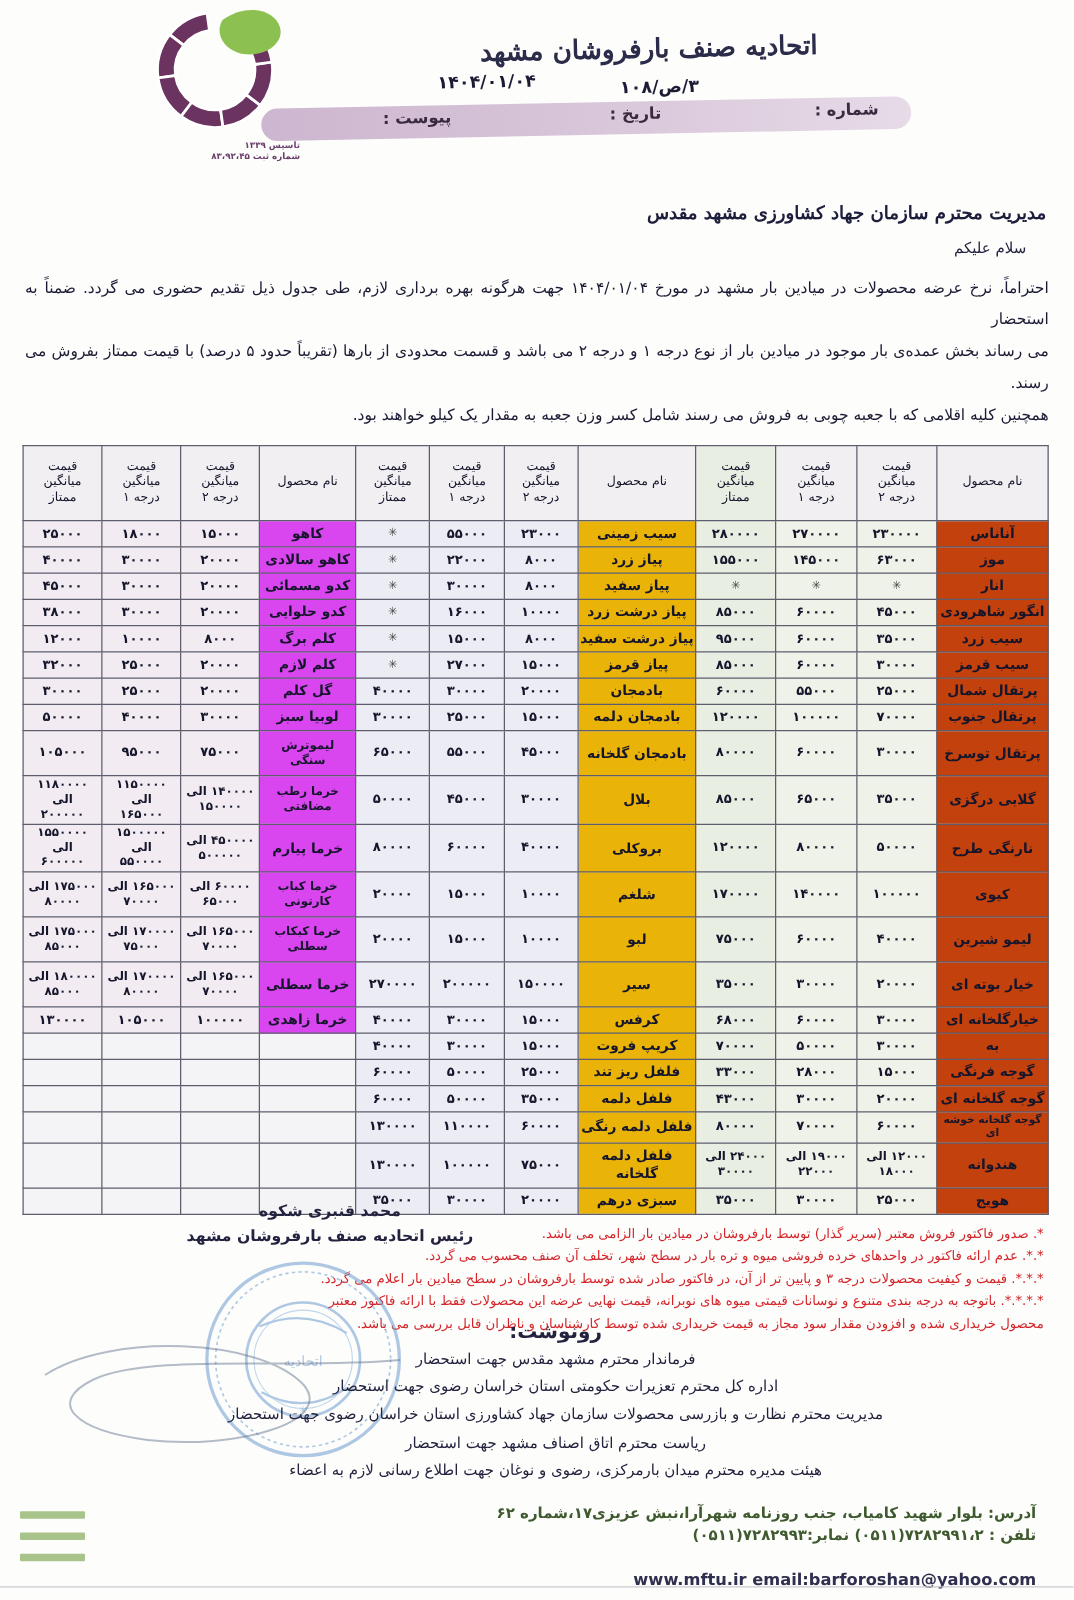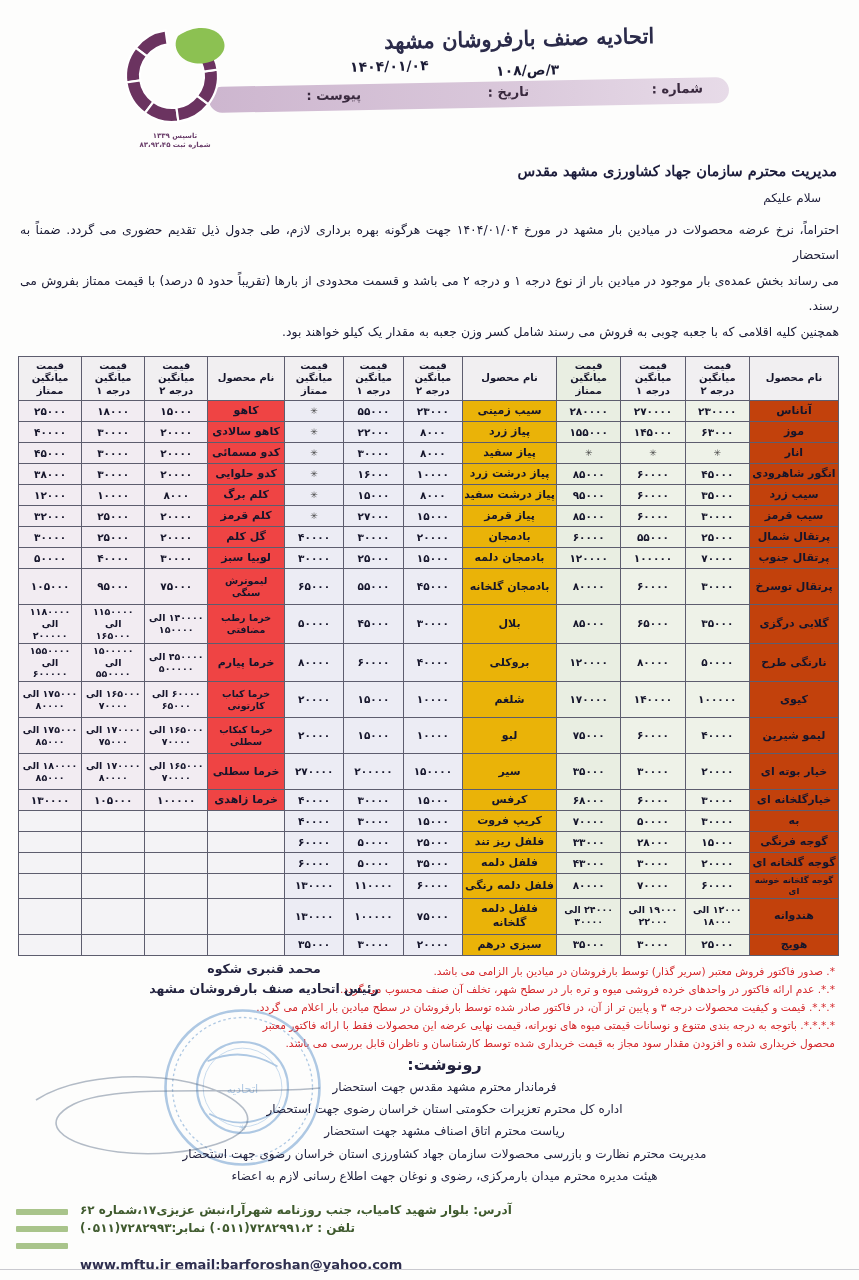--- a/index.html
+++ b/index.html
@@ -34,21 +34,21 @@
   .lbl-shomare { right: 26px; }
   .lbl-tarikh  { right: 200px; }
   .lbl-peyvast { right: 368px; }
   .meta-val {
     position:absolute; font-size: 14px; font-weight:700; color:#1b1b35;
     transform: rotate(-1.2deg); white-space:nowrap;
   }
   .val-shomare { right: 300px; top: 62px; }
   .val-tarikh  { right: 430px; top: 58px; }
 
-  .logo-wrap { position:absolute; left: 110px; top: 20px; width: 130px; text-align:center; }
+  .logo-wrap { position:absolute; left: 110px; top: 0; width: 130px; }
   .logo-svg { display:block; margin: 0 auto; }
   .logo-cap1, .logo-cap2 { font-size: 7px; color:#6b3f6b; line-height:1.25; font-weight:700;}
 
   
   .addressee {
     margin: 2px 22px 0 22px; text-align: right;
     font-size: 14.5px; font-weight: 700; color:#1d1d3c;
     font-family:"DejaVu Serif","Liberation Serif",serif;
   }
   .salam { margin: 12px 38px 0 22px; font-size: 12px; color:#23233f; }
@@ -68,30 +68,30 @@
     border: 1px solid #5d5d6e;
     text-align: center;
     vertical-align: middle;
     padding: 1px 1px;
     line-height: 1.25;
     height: 21px;
     font-weight: 700;
     color:#15152b;
   }
   table.price th {
-    height: 44px; font-size: 10px; font-weight: 700;
+    height: 60px; font-size: 10px; font-weight: 400;
     background: #f1eff1;
   }
   
   .gA-name { background:#c2410c; width: 72px; font-size:11px; }
   .gA-num  { background:#eef2e8; width: 52px; }
   .gA-num.mum { background:#e9eee2; }
   .gB-name { background:#eab308; width: 76px; font-size:11px; }
   .gB-num  { background:#ececf4; width: 48px; }
-  .gC-name { background:#ef4444; width: 62px; font-size:11px; }
+  .gC-name { background:#d946ef; width: 62px; font-size:11px; }
   .gC-num  { background:#f2ecf2; width: 51px; }
   .th-name { background:#f4f3f4; }
   .th-num  { background:#f1eff1; }
   td.empty { background:#f4f3f6; }
   .star { font-size: 9px; color:#444; }
   .twoline { font-size: 9.5px; line-height:1.3; }
   .tinyname { font-size: 8.5px; margin-top: 28px; }
 
   
   .notes { margin: 6px 24px 0 20px; color:#d4262a; font-size: 10.6px; line-height: 1.72; }
@@ -110,21 +110,21 @@
 
   
   .copyto { position:absolute; right: 0px; top: 1055px; width: 859px; padding-left: 30px; text-align: center; }
   .copyto .ttl { font-size: 16px; font-weight:700; color:#23233f; margin-bottom:2px; }
   .copyto .line { font-size: 12px; color:#23233f; line-height: 1.85; }
 
   
   .footer { position:absolute; bottom: 8px; right: 0; width: 859px; }
   .footer .bars { position:absolute; left: 16px; top: 6px; }
   .bar { width: 52px; height: 6px; background:#a9c48b; margin-bottom: 11px; border-radius:1px; }
-  .footer-lines { text-align:left; padding-right: 30px; padding-left: 80px; }
+  .footer-lines { text-align:right; padding-right: 30px; padding-left: 80px; }
   .f1 { font-size: 12px; color:#3f5a2e; font-weight:700; }
   .f2 { font-size: 12px; color:#3f5a2e; font-weight:700; margin-top:4px; }
   .f3 { font-size: 13px; color:#2f2f4f; font-weight:700; margin-top:22px; direction:ltr; }
   .rule { position:absolute; bottom: 2px; left: 0; width: 859px; height:1px; background:#c9c9cf; }
 </style>
 </head>
 <body>
 
 <div class="page">
 
@@ -278,21 +278,21 @@
           </tr>
           <tr>
             <td class="gA-name">سیب قرمز</td>
             <td class="gA-num">۳۰۰۰۰</td>
             <td class="gA-num">۶۰۰۰۰</td>
             <td class="gA-num mum">۸۵۰۰۰</td>
             <td class="gB-name">پیاز قرمز</td>
             <td class="gB-num">۱۵۰۰۰</td>
             <td class="gB-num">۲۷۰۰۰</td>
             <td class="gB-num"><span class="star">✳</span></td>
-            <td class="gC-name">کلم قرمز</td>
+            <td class="gC-name">کلم لازم</td>
             <td class="gC-num">۲۰۰۰۰</td>
             <td class="gC-num">۲۵۰۰۰</td>
             <td class="gC-num">۳۲۰۰۰</td>
           </tr>
           <tr>
             <td class="gA-name">پرتقال شمال</td>
             <td class="gA-num">۲۵۰۰۰</td>
             <td class="gA-num">۵۵۰۰۰</td>
             <td class="gA-num mum">۶۰۰۰۰</td>
             <td class="gB-name">بادمجان</td>
@@ -530,22 +530,22 @@
 
   <svg class="scribble" viewBox="0 0 300 120">
     <path d="M8 40 C60 6, 180 10, 215 48 C240 78, 160 100, 90 92 C30 84, 10 62, 46 44 C90 22, 210 36, 292 28" fill="none" stroke="#5a6d86" stroke-width="1.6"></path>
   </svg>
 
   <div class="copyto">
     <div class="ttl">رونوشت:</div>
     <div id="copylines">
         <div class="line">فرماندار محترم مشهد مقدس جهت استحضار</div>
         <div class="line">اداره کل محترم تعزیرات حکومتی استان خراسان رضوی جهت استحضار</div>
+        <div class="line">مدیریت محترم نظارت و بازرسی محصولات سازمان جهاد کشاورزی استان خراسان رضوی جهت استحضار</div>
         <div class="line">ریاست محترم اتاق اصناف مشهد جهت استحضار</div>
-        <div class="line">مدیریت محترم نظارت و بازرسی محصولات سازمان جهاد کشاورزی استان خراسان رضوی جهت استحضار</div>
         <div class="line">هیئت مدیره محترم میدان بارمرکزی، رضوی و نوغان جهت اطلاع رسانی لازم به اعضاء</div>
       </div>
   </div>
 
   <div class="footer">
     <div class="bars">
       <div class="bar"></div>
       <div class="bar"></div>
       <div class="bar"></div>
     </div>

